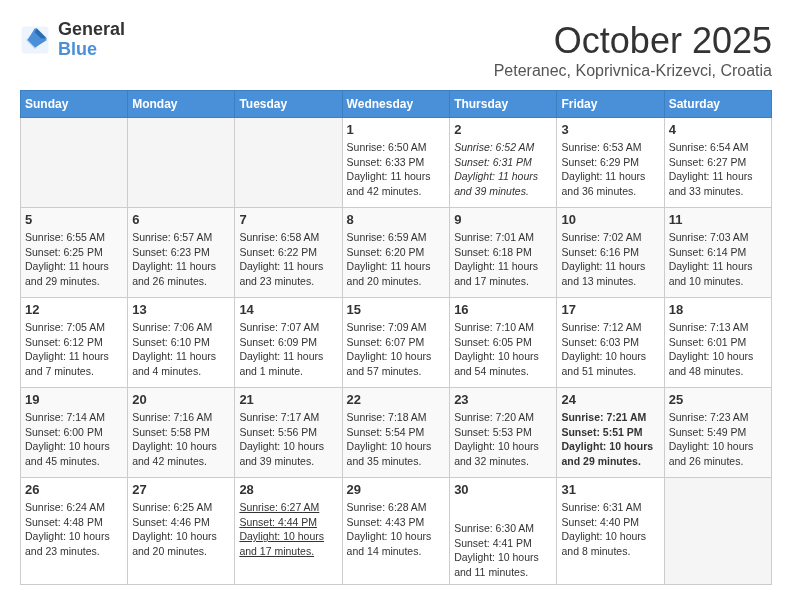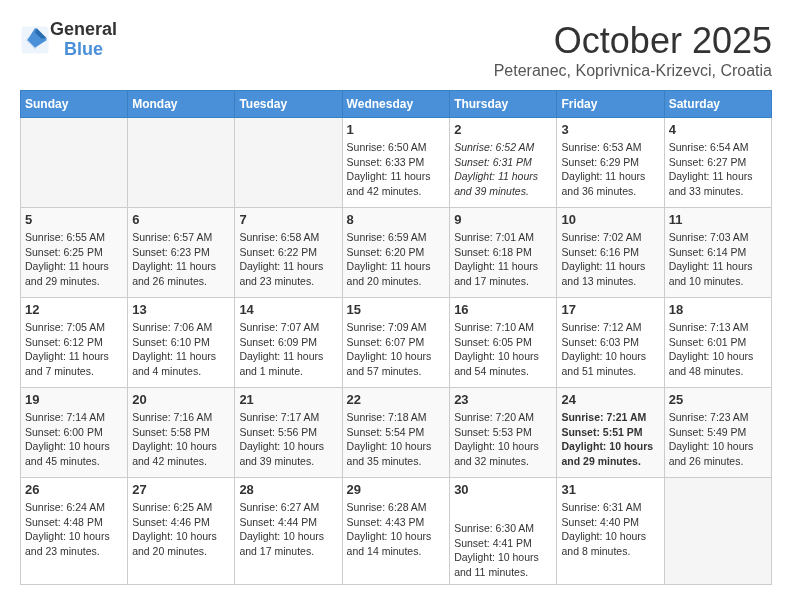--- a/index.html
+++ b/index.html
@@ -12,22 +12,21 @@
     }
     .header-section {
       display: flex;
       justify-content: space-between;
       align-items: flex-start;
       margin-bottom: 10px;
     }
     .logo {
       display: flex;
       align-items: center;
-      gap: 0;
-      text-align: center;
+      gap: 8px;
     }
     .logo-text {
       font-size: 18px;
       font-weight: bold;
       line-height: 1.1;
     }
     .logo-general { color: #333; }
     .logo-blue { color: #4a90d9; }
     .logo-icon {
       width: 30px;
@@ -316,21 +315,21 @@
         </td>
         <td>
           <div class="day-number">27</div>
           <div class="day-info" style="white-space: pre-line;">Sunrise: 6:25 AM
 Sunset: 4:46 PM
 Daylight: 10 hours
 and 20 minutes.</div>
         </td>
         <td>
           <div class="day-number">28</div>
-          <div class="day-info" style="white-space: pre-line;">Sunrise: 6:27 AM
+          <div class="day-info" style="white-space: pre-line; text-decoration: underline;">Sunrise: 6:27 AM
 Sunset: 4:44 PM
 Daylight: 10 hours
 and 17 minutes.</div>
         </td>
         <td>
           <div class="day-number">29</div>
           <div class="day-info" style="white-space: pre-line;">Sunrise: 6:28 AM
 Sunset: 4:43 PM
 Daylight: 10 hours
 and 14 minutes.</div>

